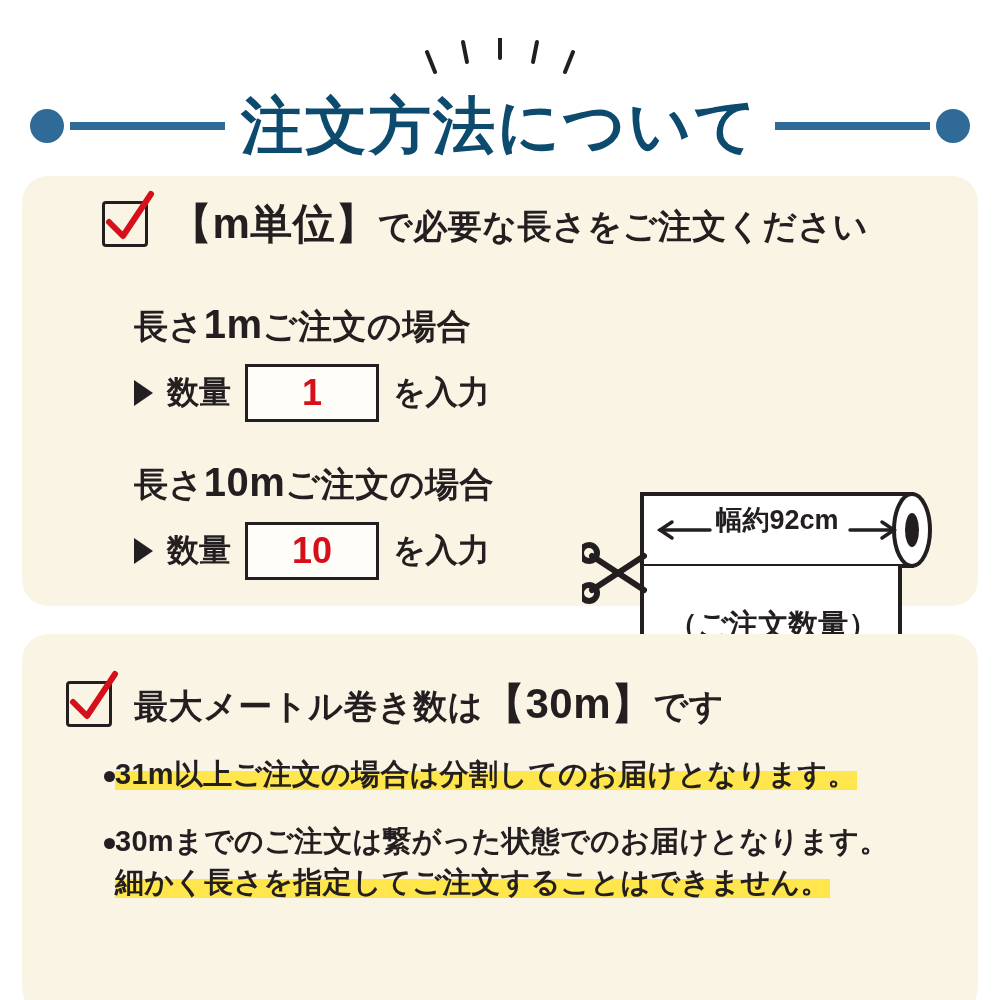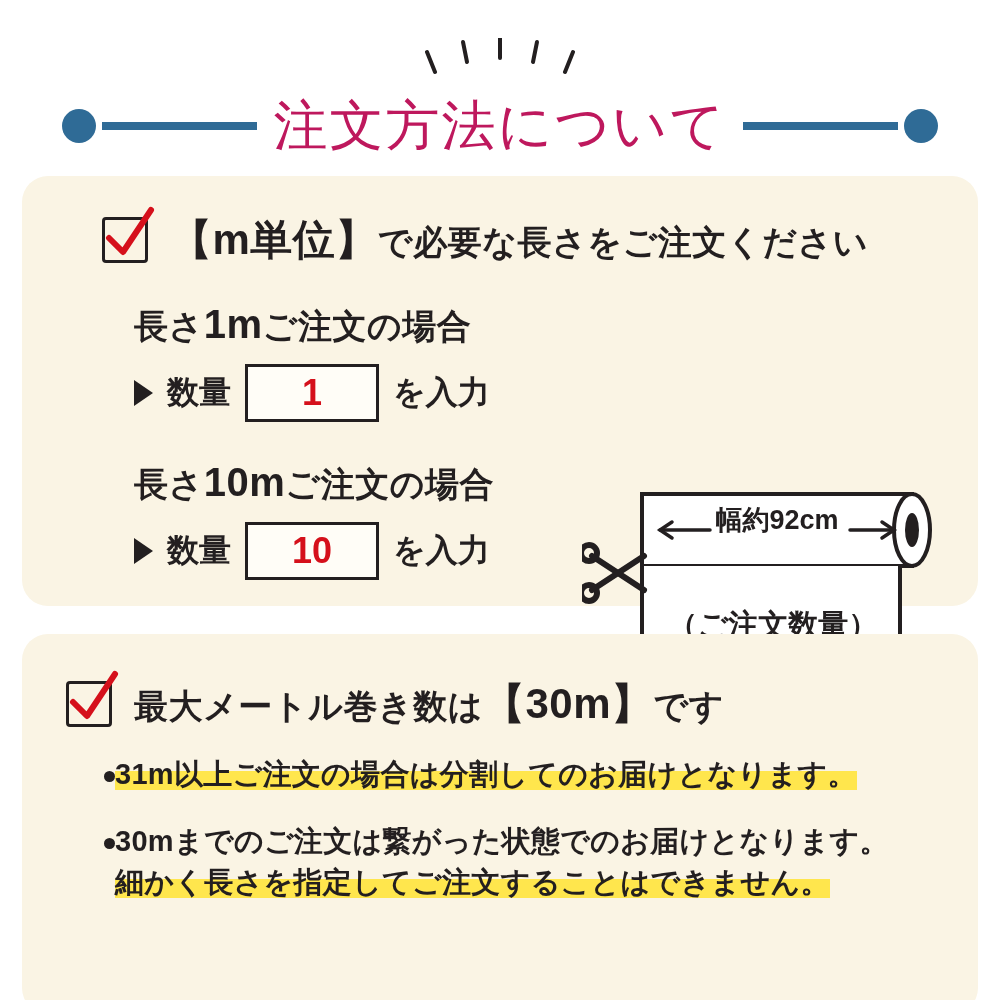--- a/index.html
+++ b/index.html
@@ -27,23 +27,23 @@
   .dot {
     width: 34px; height: 34px; border-radius: 50%;
     background: #2f6b96; flex: 0 0 auto;
   }
   .rule {
     height: 8px; background: #2f6b96; flex: 0 0 auto;
   }
   .rule.left { width: 155px; margin-left: 6px; }
   .rule.right { width: 155px; margin-right: 6px; }
   .page-title {
-    font-size: 54px; font-weight: 400; letter-spacing: 2px;
+    font-size: 62px; font-weight: 700; letter-spacing: 2px;
     white-space: nowrap; padding: 0 16px;
-    color: #be185d;
+    color: #0c4a6e;
   }
 
   
   .card {
     position: absolute;
     background: #faf4e4;
     border-radius: 26px;
   }
   #card-order { left: 22px; top: 176px; width: 956px; height: 430px; }
   #card-max   { left: 22px; top: 634px; width: 956px; height: 380px; }
@@ -60,21 +60,21 @@
     flex: 0 0 auto;
   }
   .checkbox svg { position: absolute; left: -6px; top: -16px; }
   .head-text {
     font-size: 34px; font-weight: 700; white-space: nowrap;
     letter-spacing: 0.5px;
   }
   .head-text .big { font-size: 42px; }
 
   
-  #head-order { position: absolute; left: 44px; top: 36px; padding-left: 36px; }
+  #head-order { position: absolute; left: 44px; top: 20px; padding-left: 36px; }
   .order-block { position: absolute; left: 112px; }
   #block-1m  { top: 126px; }
   #block-10m { top: 284px; }
   .block-label {
     font-size: 34px; font-weight: 700; letter-spacing: 0.5px; white-space: nowrap;
   }
   .block-label .num { font-size: 40px; }
   .qty-row {
     display: flex; align-items: center; gap: 14px; margin-top: 14px; text-align: center;
   }

